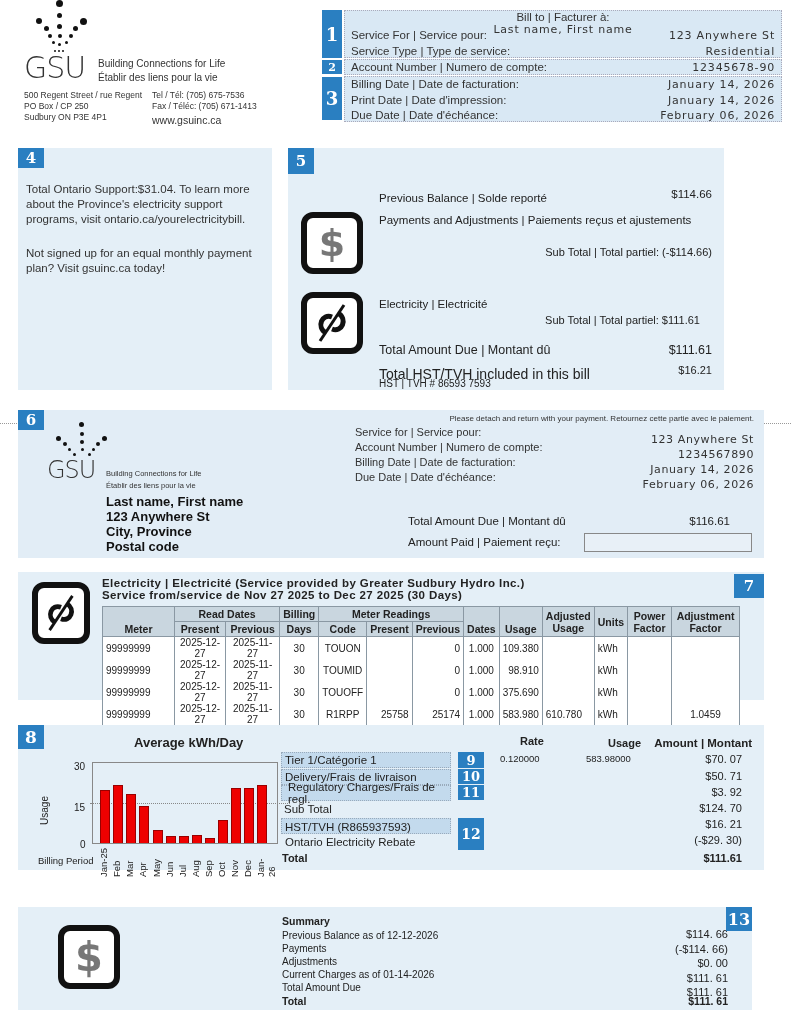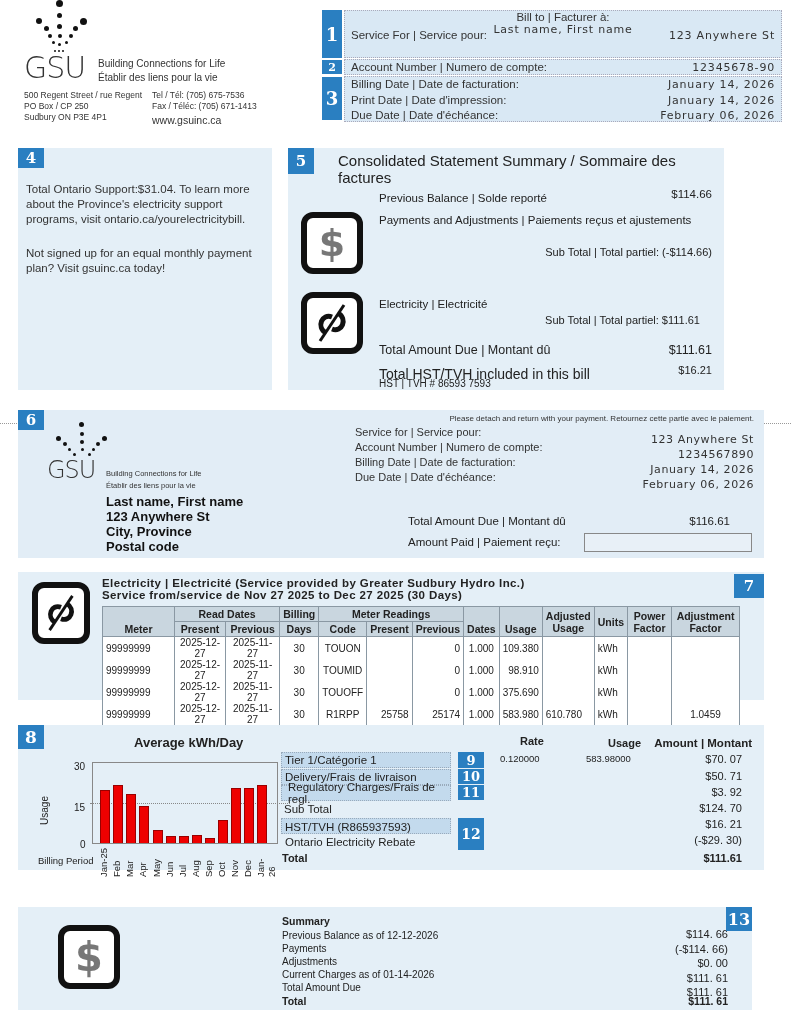--- a/index.html
+++ b/index.html
@@ -76,20 +76,24 @@
   <div class="num-badge" style="left:0;top:67px;width:20px;height:43px;font-size:18px;">3</div>
   <div class="hdr-box" style="left:22px;top:0;width:438px;height:48px;">
     <div class="hdr-row" style="top:0;flex-direction:column;">
         <span class="lbl">Bill to | Facturer à:</span>
         <span class="val">Last name, First name</span>
       </div>
     <div class="hdr-row" style="top:16px;">
         <span class="lbl">Service For | Service pour:</span>
         <span class="val">123 Anywhere St</span>
       </div>
+    <div class="hdr-row" style="top:32px;">
+        <span class="lbl">Service Type | Type de service:</span>
+        <span class="val">Residential</span>
+      </div>
   </div>
   <div class="hdr-box" style="left:22px;top:49px;width:438px;height:16px;">
     <div class="hdr-row" style="top:-1px;">
         <span class="lbl">Account Number | Numero de compte:</span>
         <span class="val">12345678-90</span>
       </div>
   </div>
   <div class="hdr-box" style="left:22px;top:66px;width:438px;height:46px;">
     <div class="hdr-row" style="top:-1px;">
         <span class="lbl">Billing Date | Date de facturation:</span>
@@ -107,21 +111,20 @@
 </div>
 
 <div class="panel" style="left:18px;top:148px;width:254px;height:242px;">
   <div class="num-badge" style="left:0;top:0;width:26px;height:20px;font-size:15px;">4</div>
   <div class="abs" style="left:8px;top:34px;width:244px;font-size:11.5px;line-height:15px;color:#333;">Total Ontario Support:$31.04. To learn more about the Province's electricity support programs, visit ontario.ca/yourelectricitybill.</div>
   <div class="abs" style="left:8px;top:98px;width:244px;font-size:11.5px;line-height:15px;color:#333;">Not signed up for an equal monthly payment plan? Visit gsuinc.ca today!</div>
 </div>
 
 <div class="panel" style="left:288px;top:148px;width:436px;height:242px;">
   <div class="num-badge" style="left:0;top:0;width:26px;height:26px;font-size:15px;">5</div>
-  <div class="abs" style="left:50px;top:4px;font-size:15px;color:#222;">Consolidated Statement Summary / Sommaire des factures</div>
   <div class="icon-box" style="left:13px;top:64px;width:62px;height:62px;">
       <span class="dollar" style="font-size:38px;">$</span>
     </div>
   <div class="icon-box" style="left:13px;top:144px;width:62px;height:62px;">
     <svg width="40" height="40" viewBox="0 0 40 40">
         <path d="M14 30 C4 24 10 10 20 14 M26 10 C36 16 30 30 20 26" stroke="#111" stroke-width="5" fill="none"></path>
         <line x1="8" y1="38" x2="32" y2="2" stroke="#111" stroke-width="3"></line>
       </svg>
   </div>
   <div class="abs" style="left:91px;top:44px;font-size:11.5px;">Previous Balance | Solde reporté</div>

